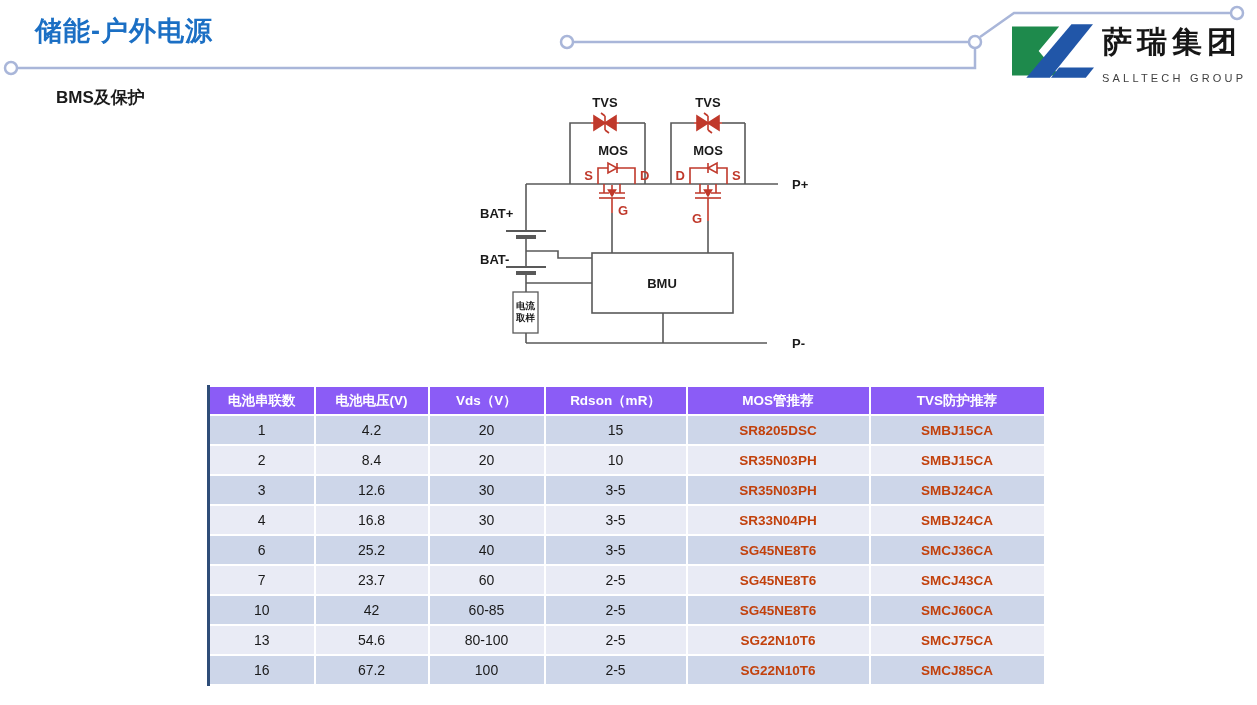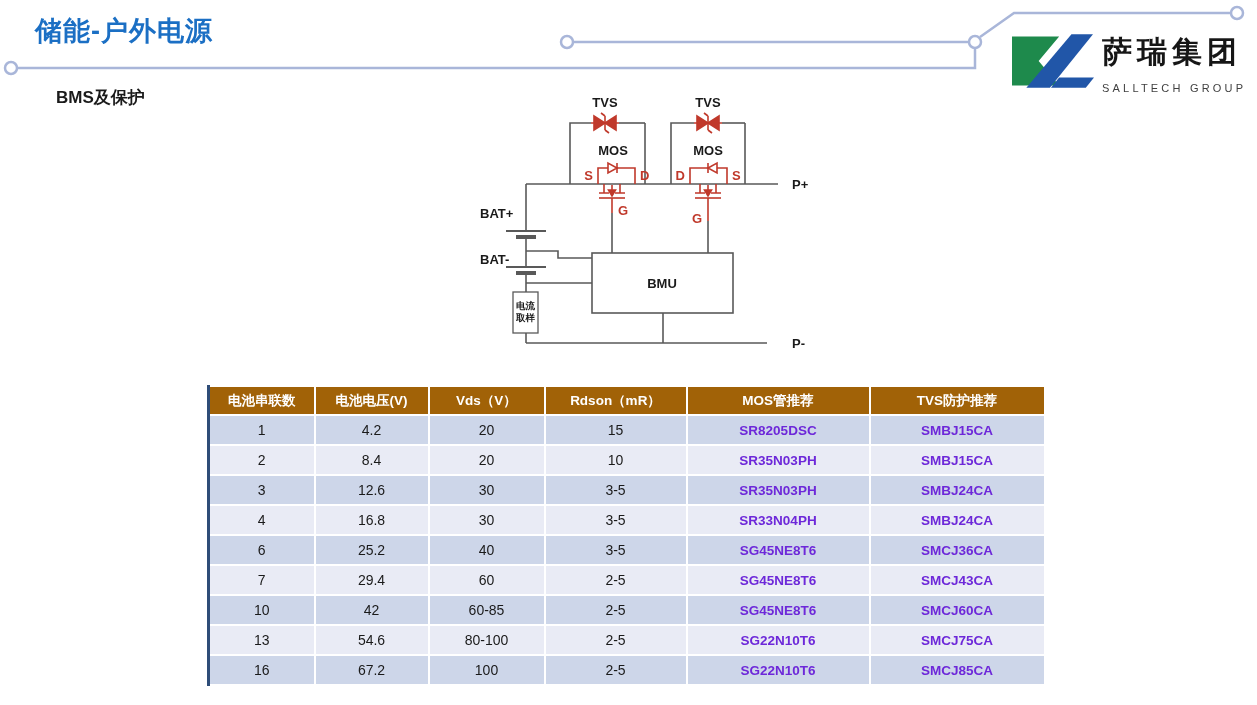--- a/index.html
+++ b/index.html
@@ -6,42 +6,42 @@
   .slide{position:relative;width:1257px;height:705px;background:#ffffff;overflow:hidden;
          font-family:"Liberation Sans","DejaVu Sans",sans-serif;}
 
   .page-title{position:absolute;left:35px;top:13px;font-size:27px;font-weight:bold;
               color:#1B6FC4;letter-spacing:1px;}
   .page-subtitle{position:absolute;left:56px;top:86px;font-size:17px;color:#1a1a1a;font-weight:bold;}
 
   .deco{position:absolute;left:0;top:0;width:1257px;height:705px;pointer-events:none;}
 
   
-  .logo{position:absolute;left:1012px;top:34px;width:235px;height:58px;display:flex;align-items:flex-start;}
+  .logo{position:absolute;left:1012px;top:24px;width:235px;height:58px;display:flex;align-items:flex-start;}
   .logo-mark{width:82px;height:54px;flex:0 0 auto;}
   .logo-text{margin-left:8px;padding-top:2px;}
   .logo-cn{font-size:30px;font-weight:bold;color:#161616;letter-spacing:5px;line-height:32px;white-space:nowrap;}
   .logo-en{font-size:11px;color:#3f3f3f;letter-spacing:3.2px;margin-top:14px;white-space:nowrap;}
 
   
   .circuit{position:absolute;left:460px;top:85px;width:420px;height:280px;}
   .circuit text{font-family:"Liberation Sans","DejaVu Sans",sans-serif;}
   .clabel{font-weight:bold;fill:#1a1a1a;font-size:13px;}
   .rlabel{font-weight:bold;fill:#c0392b;font-size:13px;}
 
   
   .comp-table{position:absolute;left:207px;top:385px;border-collapse:collapse;table-layout:fixed;
               border-left:3px solid #2E4D78;}
   .comp-table th,.comp-table td{border:2px solid #ffffff;text-align:center;vertical-align:middle;
               overflow:hidden;white-space:nowrap;}
-  .comp-table th{background:#a16207;color:#ffffff;font-size:13.5px;font-weight:bold;height:25px;}
+  .comp-table th{background:#8b5cf6;color:#ffffff;font-size:13.5px;font-weight:bold;height:25px;}
   .comp-table td{font-size:14px;color:#1a1a1a;height:26px;}
   .comp-table tr.dark td{background:#CDD6E9;}
   .comp-table tr.light td{background:#E9EBF5;}
-  .comp-table td.red{color:#6d28d9;font-weight:bold;font-size:13.5px;}
+  .comp-table td.red{color:#c2410c;font-weight:bold;font-size:13.5px;}
 </style>
 </head>
 <body>
 
 <div class="slide">
 
   <svg class="deco" viewBox="0 0 1257 705" xmlns="http://www.w3.org/2000/svg">
     <path d="M17,68 H975 V48" fill="none" stroke="#A9B6D9" stroke-width="2.5"></path>
     <path d="M573,42 H969" fill="none" stroke="#A9B6D9" stroke-width="2.5"></path>
     <path d="M980,37 L1014,13 H1231" fill="none" stroke="#A9B6D9" stroke-width="2.5"></path>
@@ -219,21 +219,21 @@
         <tr class="dark">
           <td>6</td>
           <td>25.2</td>
           <td>40</td>
           <td>3-5</td>
           <td class="red">SG45NE8T6</td>
           <td class="red">SMCJ36CA</td>
         </tr>
         <tr class="light">
           <td>7</td>
-          <td>29.4</td>
+          <td>23.7</td>
           <td>60</td>
           <td>2-5</td>
           <td class="red">SG45NE8T6</td>
           <td class="red">SMCJ43CA</td>
         </tr>
         <tr class="dark">
           <td>10</td>
           <td>42</td>
           <td>60-85</td>
           <td>2-5</td>

